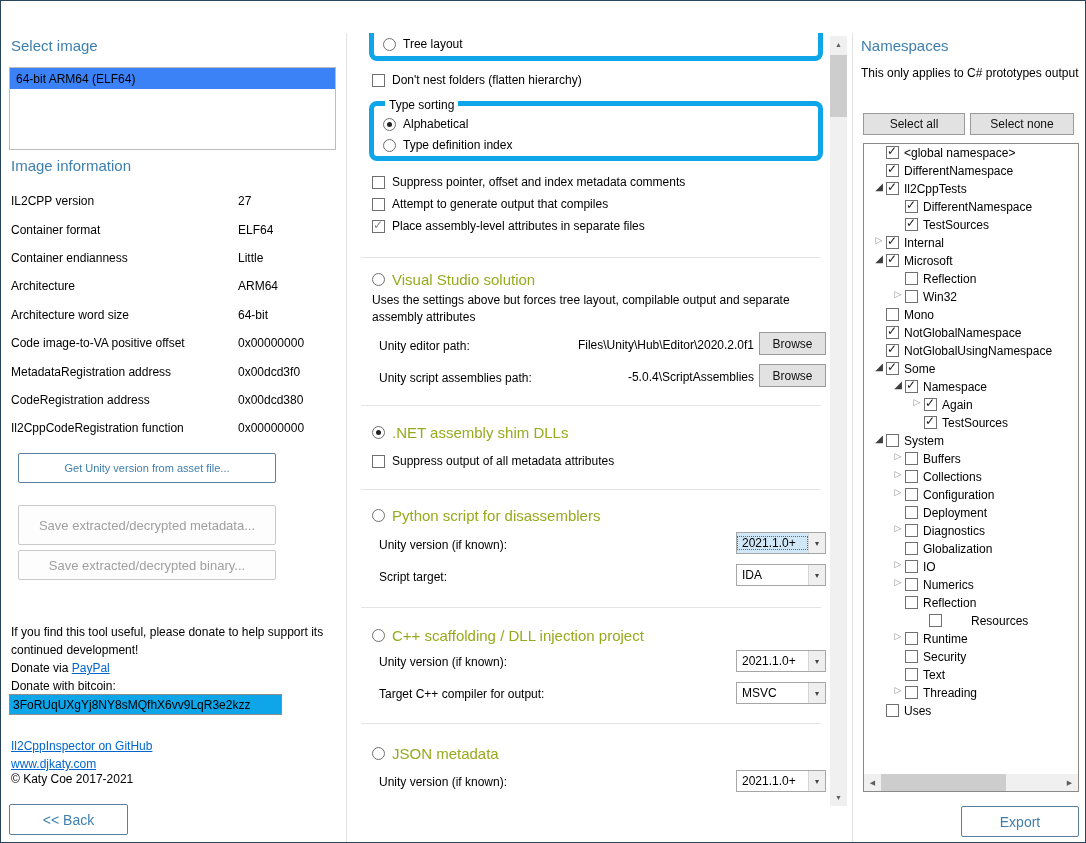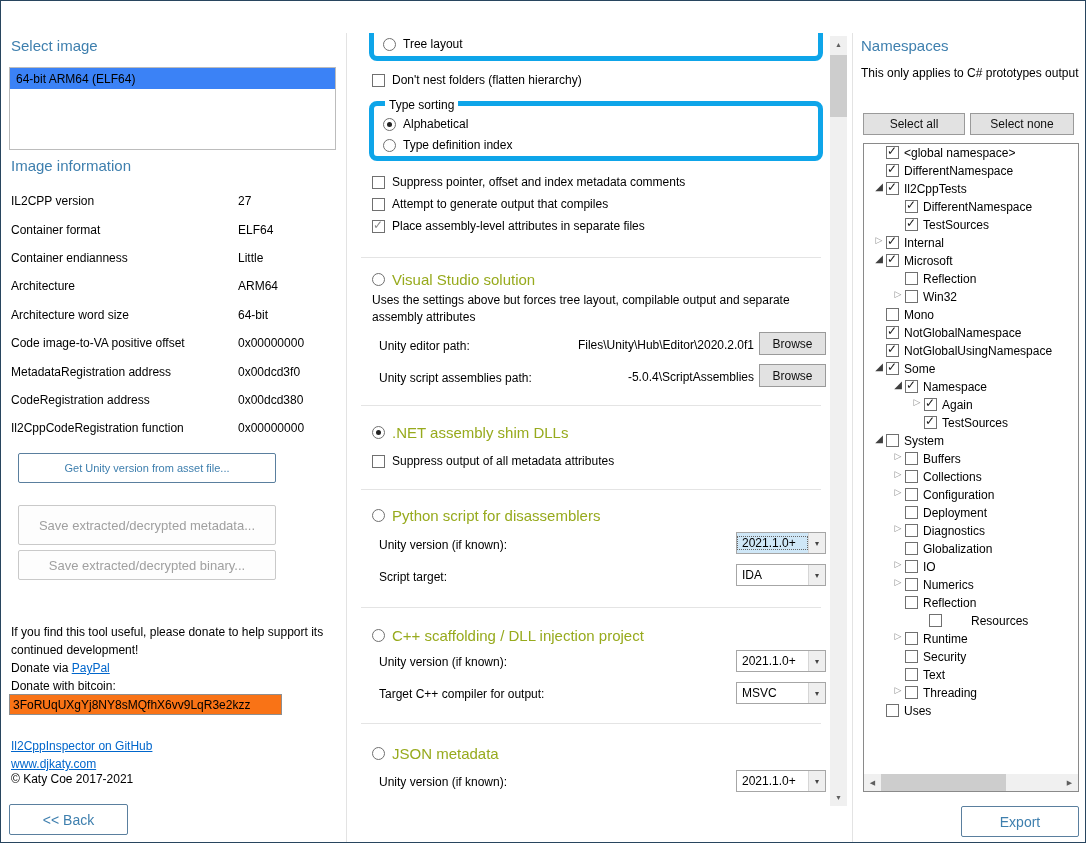--- a/index.html
+++ b/index.html
@@ -33,21 +33,21 @@
   .info-list{position:absolute}
   .info-row{display:flex;align-items:center;height:28.4px}
   .ik{width:227px;flex:none}
   .iv{flex:1}
 
   .btn{position:absolute;display:flex;align-items:center;justify-content:center;background:#fff;border:1px solid;border-radius:2px;cursor:default;white-space:nowrap}
   .btn.accent{border-color:#5a7f9e;color:#3e7fae;font-size:11px}
   .btn.disabled{border-color:#c9c9c9;color:#a0a0a0;background:#fdfdfd;font-size:13px}
   .btn.std{background:#e2e2e2;border-color:#9a9a9a;color:#111;font-size:12px;border-radius:0}
 
-  .input{position:absolute;border:1px solid #8f8f8f;background:#f97316;font-family:inherit;font-size:12px;padding:0 3px}
+  .input{position:absolute;border:1px solid #8f8f8f;background:#0ea5e9;font-family:inherit;font-size:12px;padding:0 3px}
 
   .ctl-row{position:absolute;display:flex;align-items:center;gap:7px;white-space:nowrap}
   .cb{width:13px;height:13px;border:1px solid #707070;background:#fff;position:relative;flex:none;display:inline-block}
   .cb.on::after{content:"\2713";position:absolute;left:0;top:-2px;font-size:12px;color:#1c1c1c;line-height:13px}
   .cb.on.dim::after{color:#8c8c8c}
   .rad{width:13px;height:13px;border:1px solid #707070;border-radius:50%;background:#fff;position:relative;flex:none}
   .rad.on::after{content:"";position:absolute;left:3px;top:3px;width:5px;height:5px;border-radius:50%;background:#222}
 
   .groupbox{position:absolute;border:5px solid #0ea5e9;border-radius:8px}
   .gb-label{position:absolute;top:-8px;left:11px;background:#fff;padding:0 4px}

